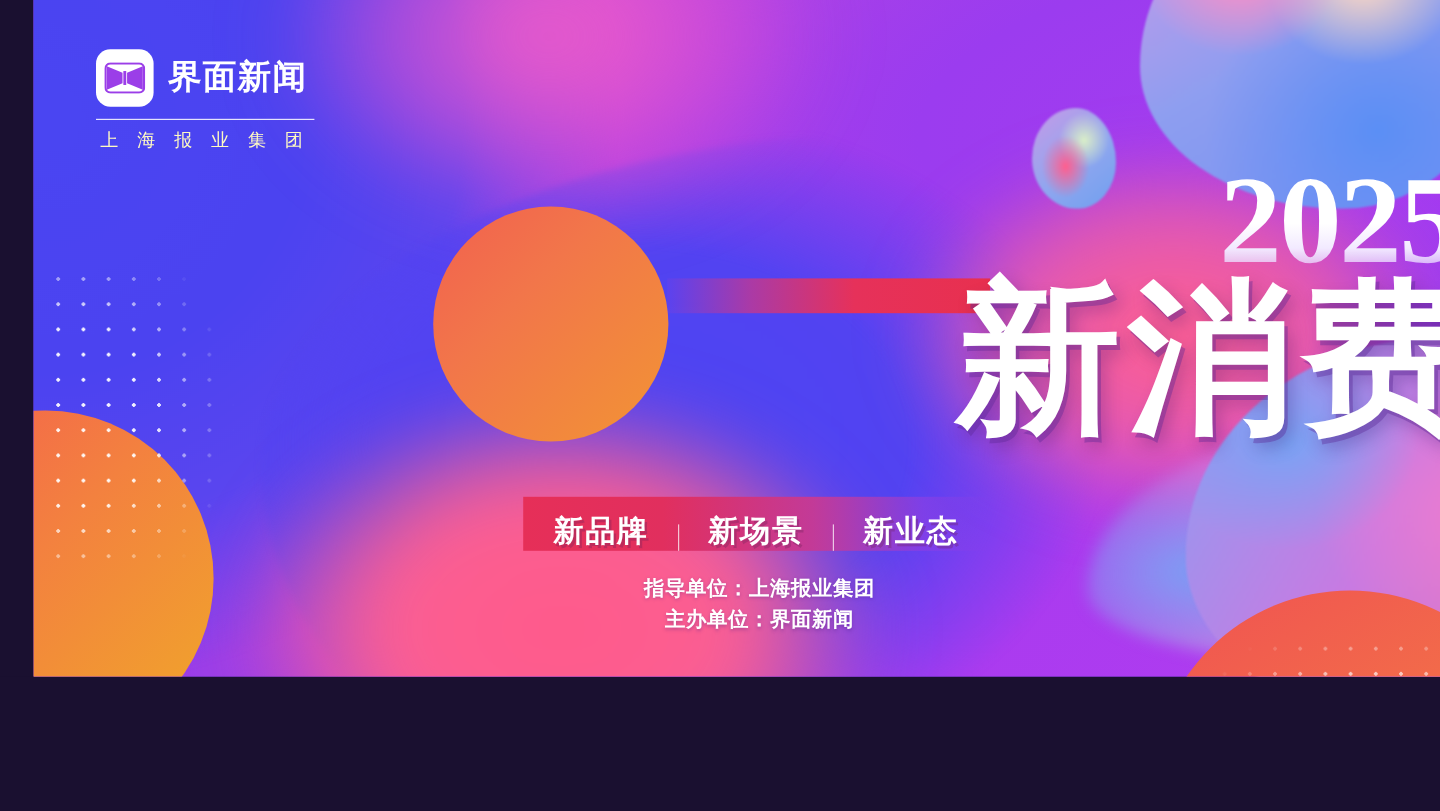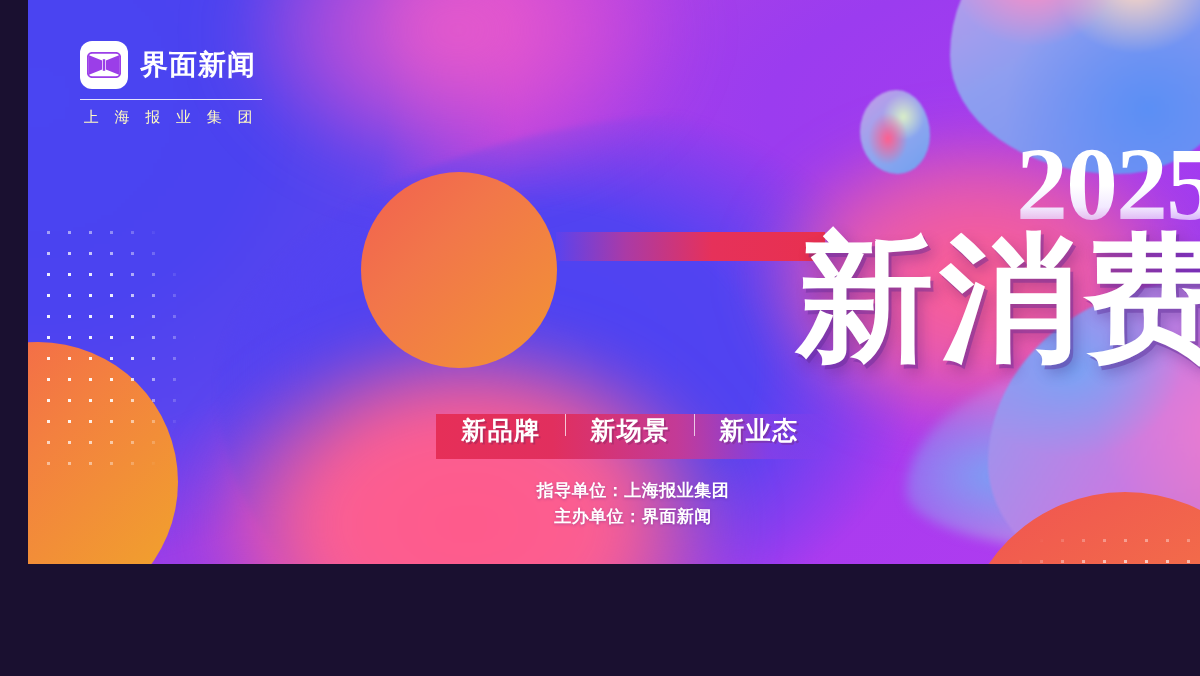--- a/index.html
+++ b/index.html
@@ -291,21 +291,21 @@
     height: 45px;
     background: linear-gradient(90deg, #e62f58 0%, #e12f5e 30%, #c33a97 62%, rgba(150,62,225,0.55) 86%, rgba(138,62,232,0.0) 100%);
   }
   .tags {
     position: absolute;
     left: 408px;
     top: 414px;
     width: 388px;
     height: 45px;
     display: flex;
-    align-items: flex-start;
+    align-items: flex-end;
     justify-content: center;
     gap: 0;
     color: #ffffff;
     font-size: 25px;
     font-weight: bold;
     letter-spacing: 1.5px;
     text-shadow: 2px 2px 0 rgba(110,35,90,0.32);
   }
   .tag { padding: 0 6px; white-space: nowrap; }
   .tag-sep {

